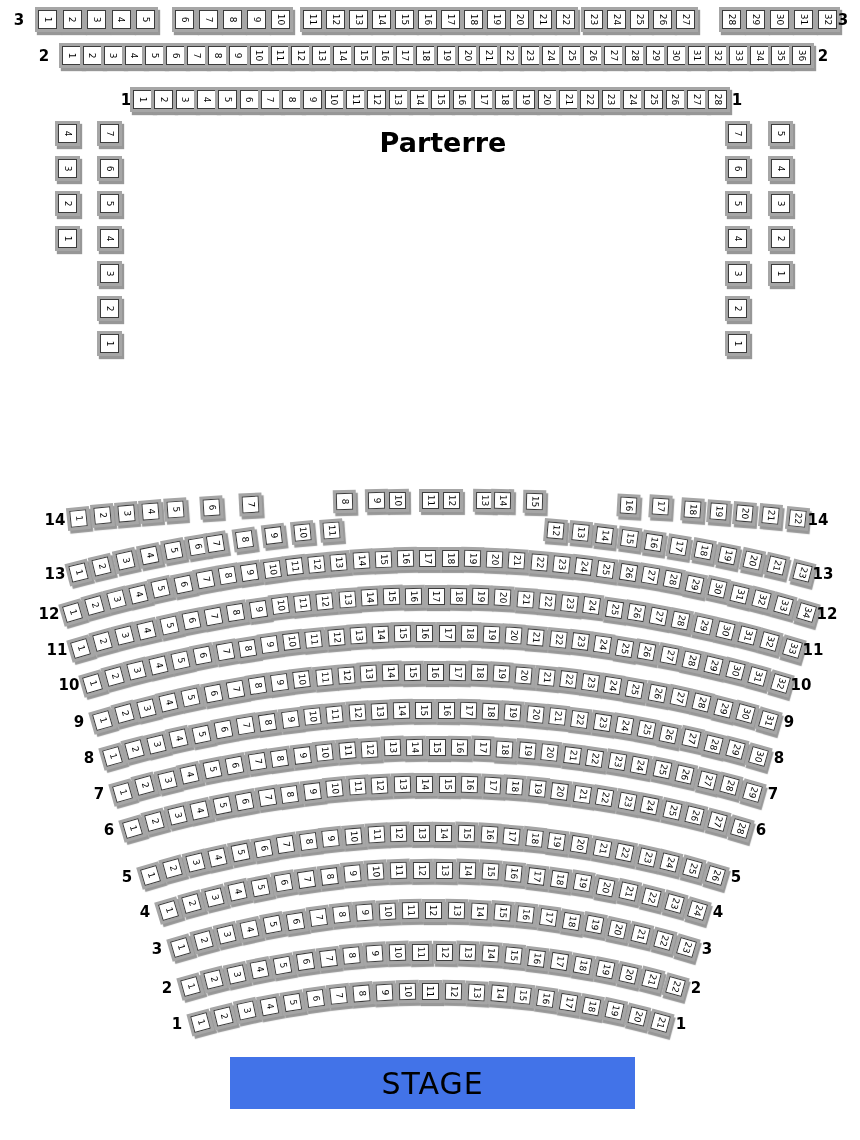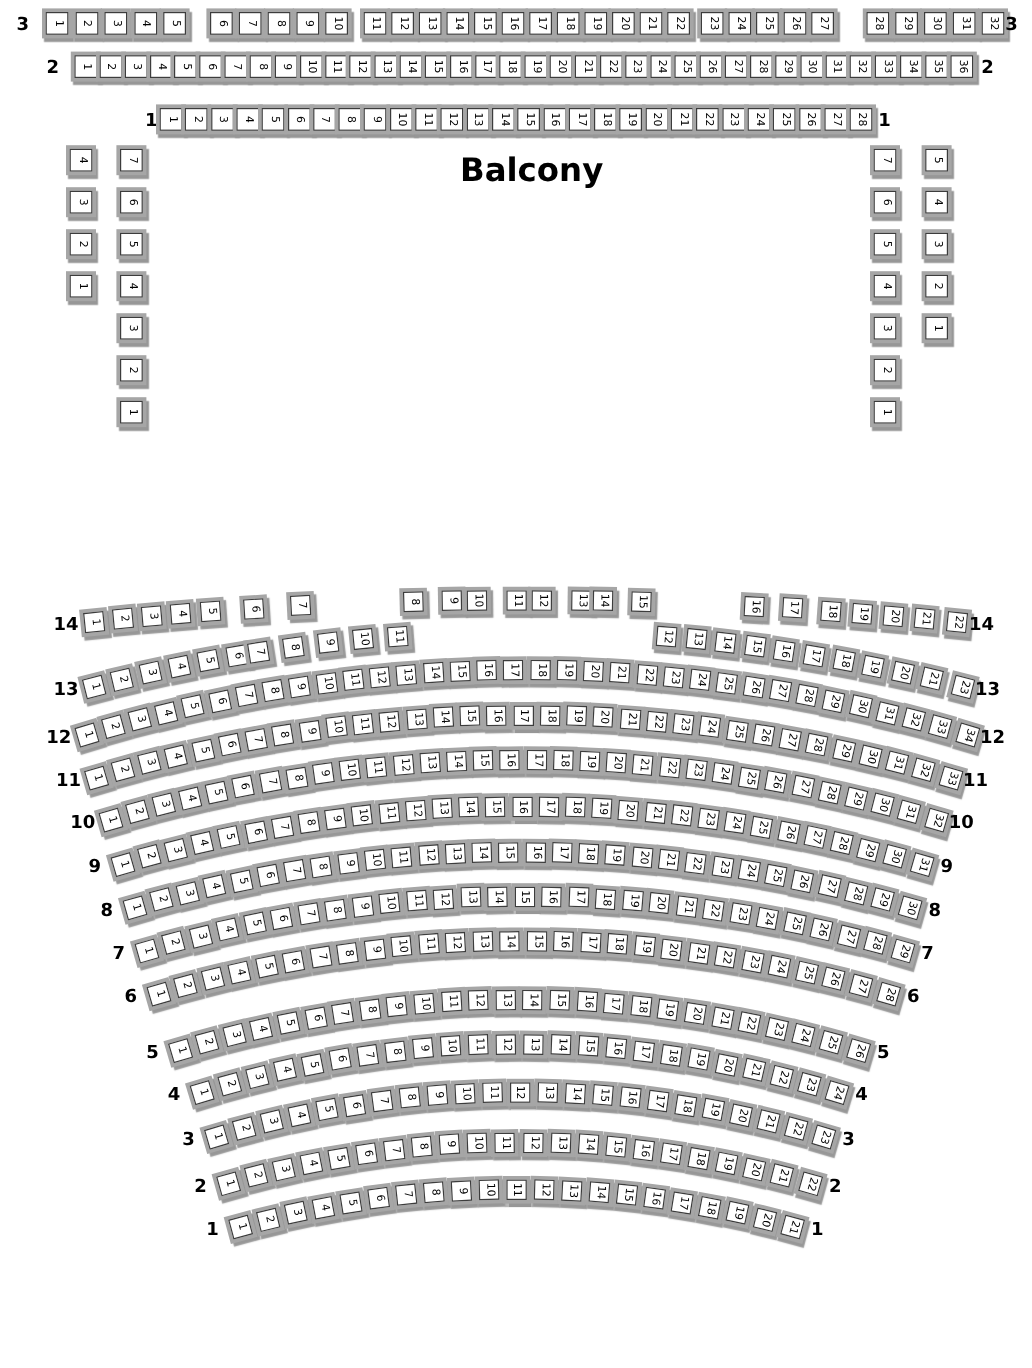--- a/index.html
+++ b/index.html
@@ -26,21 +26,24 @@
   }
   .stage{
     position:absolute;display:flex;align-items:center;justify-content:center;
     color:#000;font-size:30px;letter-spacing:1px;
   }
 </style>
 </head>
 <body>
 
 <div class="chart">
-  <div class="section-title" style="left: 443px; top: 142px;">Balcony</div>
+  <div class="section-title" style="left: 443px; top: 142px;">Parterre</div>
+  <div class="stage" style="left: 230px; top: 1057px; width: 405px; height: 52px; background: rgb(66, 115, 232); color: rgb(0, 0, 0);">
+    <span>STAGE</span>
+  </div>
 <div class="row-label" style="left: 19px; top: 19.5px;">3</div>
     <div class="seat" style="height: 19px; width: 19px; left: 38px; top: 10px; transform: rotate(0deg);">
       <span class="seat-num">1</span>
     </div>
     <div class="seat" style="height: 19px; width: 19px; left: 62.5px; top: 10px; transform: rotate(0deg);">
       <span class="seat-num">2</span>
     </div>
     <div class="seat" style="height: 19px; width: 19px; left: 87px; top: 10px; transform: rotate(0deg);">
       <span class="seat-num">3</span>
     </div>

